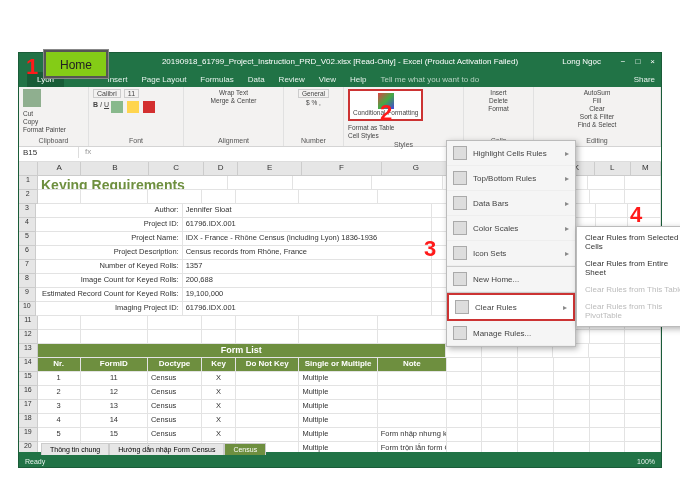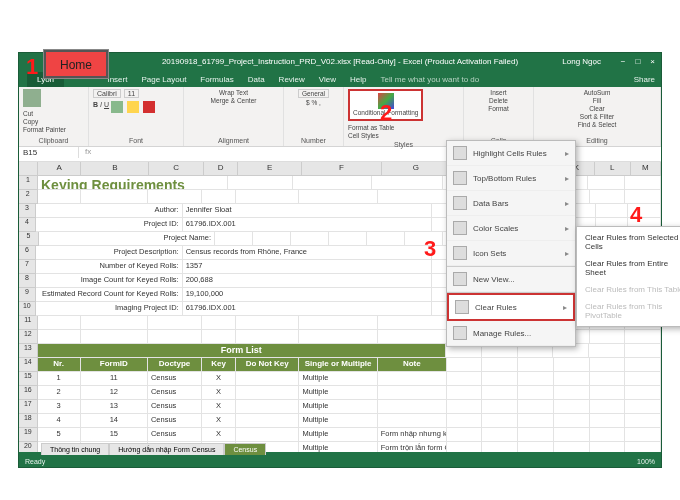--- a/index.html
+++ b/index.html
@@ -6,21 +6,21 @@
 body{background:#fff;display:flex;justify-content:center;padding:10px}
 .screenshot{width:680px;height:500px;background:#fff;position:relative;font-size:9px}
 .excel{position:absolute;left:8px;top:42px;right:8px;bottom:42px;background:#217346;border:1px solid #1a5c38;overflow:hidden}
 .titlebar{height:16px;background:#217346;color:#fff;display:flex;align-items:center;justify-content:center;font-size:8px;position:relative}
 .titlebar .wincontrols{position:absolute;right:0;display:flex;gap:10px;padding-right:6px;color:#fff}
 .titlebar .user{position:absolute;right:60px;font-size:8px}
 .tabsrow{height:18px;background:#217346;display:flex;align-items:flex-end;color:#fff;font-size:8px;padding-left:8px;gap:2px}
 .tabsrow .filetab{background:#185c37;padding:3px 10px;color:#fff}
 .tabsrow .tab{padding:3px 6px;color:#e6f2ec;cursor:pointer}
 .hometab-wrap{position:absolute;left:34px;top:40px;z-index:50}
-.hometab{background:#ef4444;border:2px solid #555;padding:6px 14px 4px;font-size:12px;color:#222;box-shadow:0 0 0 1px #888}
+.hometab{background:#84cc16;border:2px solid #555;padding:6px 14px 4px;font-size:12px;color:#222;box-shadow:0 0 0 1px #888}
 .ribbon{background:#f3f2f1;height:60px;border-bottom:1px solid #d4d4d4;display:flex;color:#444;font-size:7px}
 .ribbon .group{border-right:1px solid #e1e1e1;padding:2px 4px;display:flex;flex-direction:column;justify-content:space-between}
 .ribbon .group-label{text-align:center;font-size:7px;color:#555;padding-top:2px}
 .ribbon .items{display:flex;gap:3px;flex-wrap:wrap;align-items:center}
 .ribbon .mini{display:flex;flex-direction:column;gap:1px;font-size:6.5px}
 .icon-sq{width:12px;height:12px;background:#88b98c;display:inline-block;margin-right:2px}
 .icon-big{width:18px;height:18px;background:#8faf8f;display:inline-block}
 .cond-fmt{background:#fff;border:2px solid #c33;padding:2px 3px;display:flex;flex-direction:column;align-items:center;gap:1px;position:relative}
 .cond-fmt .cficon{width:16px;height:16px;background:linear-gradient(135deg,#d44 0%,#4a4 50%,#44d 100%)}
 .namebox-row{height:15px;background:#fff;border-bottom:1px solid #ddd;display:flex;align-items:flex-start}
@@ -232,20 +232,21 @@
             <div class="cell cH"></div>
             <div class="cell cH"></div>
             <div class="cell cH"></div>
             <div class="cell cH"></div>
             <div class="cell cH"></div>
             <div class="cell cH"></div>
           </div>
           <div class="row">
             <div class="rowhead">5</div>
             <div class="cell align-r" style="width: 176px;">Project Name:</div>
+            <div class="cell" style="width: 300px;">IDX - France - Rhône Census (including Lyon) 1836-1936</div>
             <div class="cell cH"></div>
             <div class="cell cH"></div>
             <div class="cell cH"></div>
             <div class="cell cH"></div>
             <div class="cell cH"></div>
             <div class="cell cH"></div>
             <div class="cell cH"></div>
           </div>
           <div class="row">
             <div class="rowhead">6</div>
@@ -499,21 +500,21 @@
         <span class="arrow">▸</span>
       </div>
       <div class="mi">
         <span class="mi-icon"></span>
         <span>Icon Sets</span>
         <span class="arrow">▸</span>
       </div>
       <div class="sep"></div>
       <div class="mi">
         <span class="mi-icon"></span>
-        <span>New View...</span>
+        <span>New Home...</span>
       </div>
       <div class="sep"></div>
       <div class="mi clear-hi">
         <span class="mi-icon"></span>
         <span>Clear Rules</span>
         <span class="arrow">▸</span>
       </div>
       <div class="mi">
         <span class="mi-icon"></span>
         <span>Manage Rules...</span>

